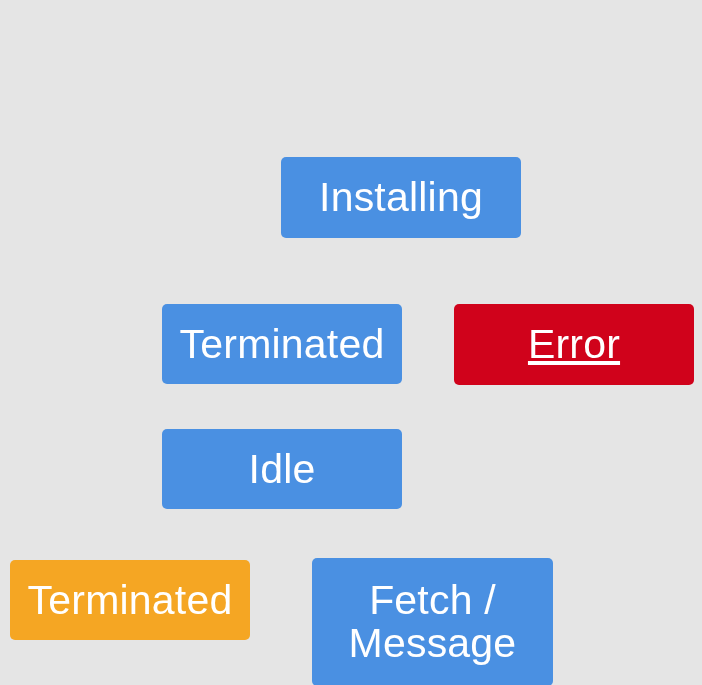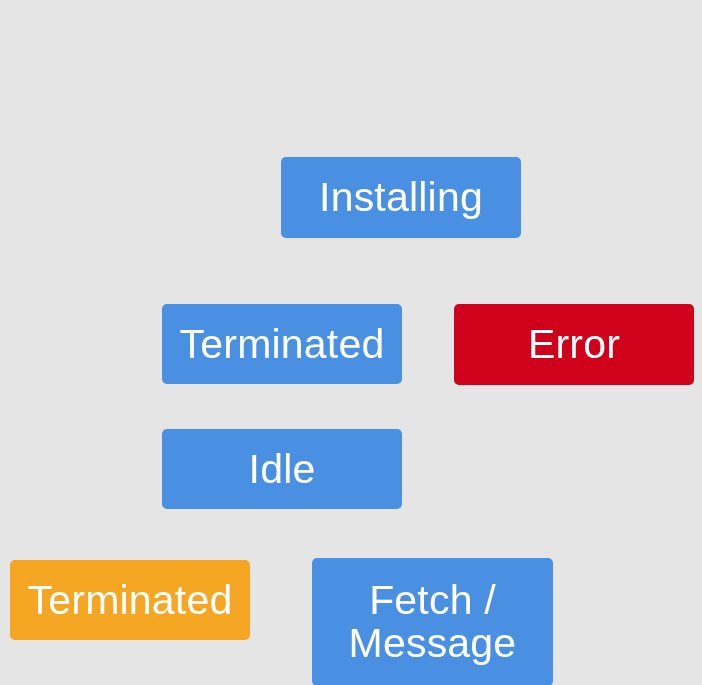--- a/index.html
+++ b/index.html
@@ -32,21 +32,21 @@
     font-family: "Liberation Sans", "DejaVu Sans", sans-serif;
     font-weight: 300;
     font-size: 41px;
     line-height: 43px;
     letter-spacing: 0.2px;
     white-space: pre-line;
     -webkit-font-smoothing: antialiased;
     user-select: none;
   }
   .node-blue   { background-color: #4a90e2; }
-  .node-red    { background-color: #d0021b; }
+  .node-red    { background-color: #d0021b; text-decoration: underline; }
   .node-orange { background-color: #f5a623; }
 </style>
 </head>
 <body>
 
 <div id="diagram" style="background: #e5e5e5;">
 
   <div class="state-node node-blue" style="left: 281px; top: 157px; width: 240px; height: 81px; background-color: rgb(74, 144, 226);">Installing</div>
 
   <div class="state-node node-blue" style="left: 162px; top: 304px; width: 240px; height: 80px; background-color: rgb(74, 144, 226);">Terminated</div>

